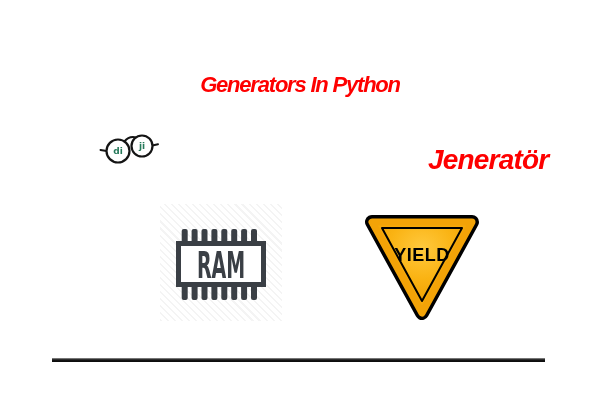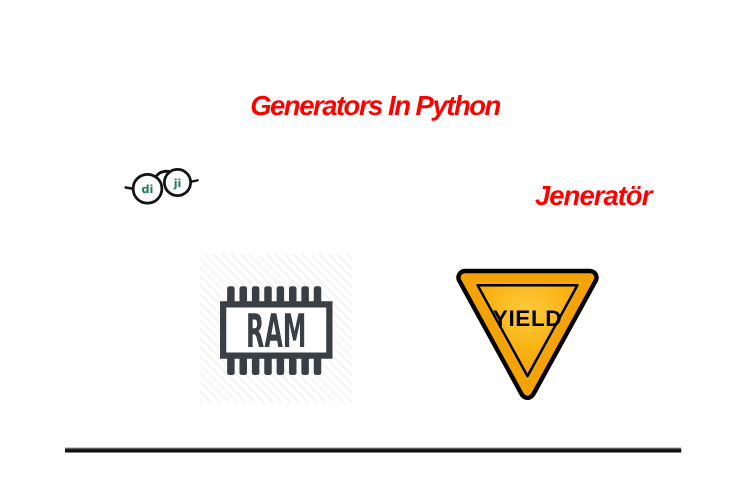--- a/index.html
+++ b/index.html
@@ -20,21 +20,21 @@
     font-size: 22px;
     font-weight: bold;
     font-style: italic;
     letter-spacing: -1.2px;
     color: #fe0000;
     white-space: nowrap;
   }
   .slide-subtitle {
     position: absolute;
     left: 428px; top: 144px;
-    font-size: 22px;
+    font-size: 28px;
     font-weight: bold;
     font-style: italic;
     letter-spacing: -0.8px;
     color: #fe0000;
     white-space: nowrap;
   }
 
   
   .logo-glasses {
     position: absolute;

